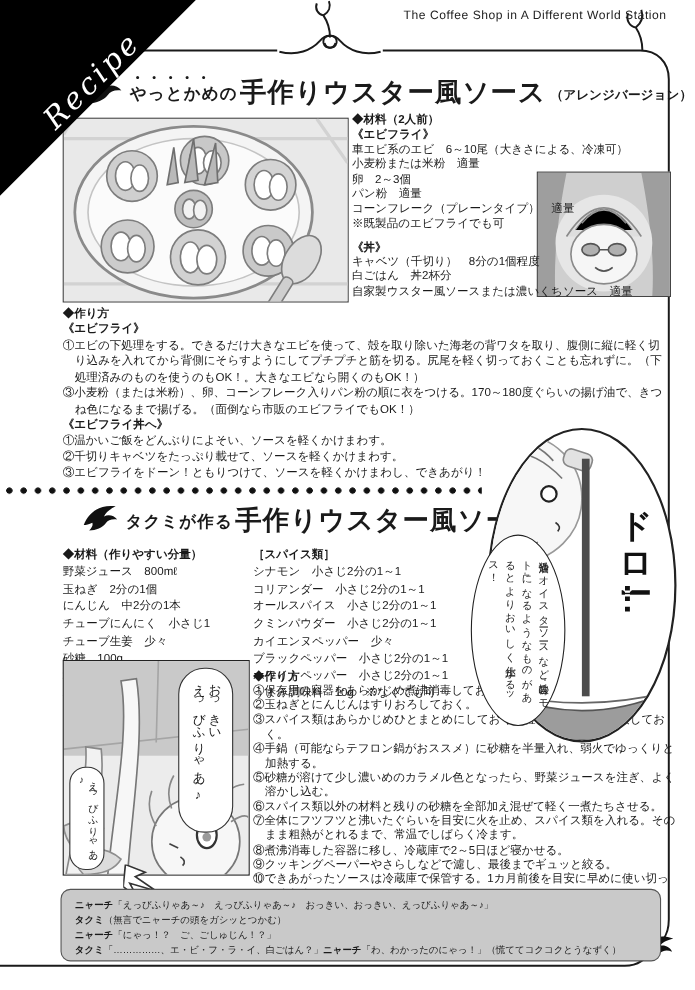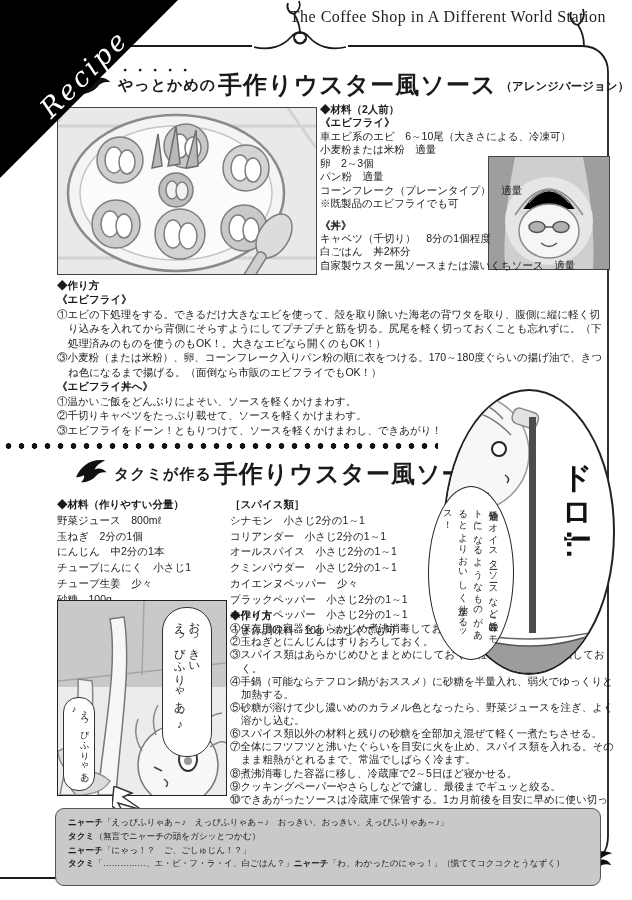--- a/index.html
+++ b/index.html
@@ -6,22 +6,22 @@
   .page{position:relative;width:632px;height:900px;background:#fff;overflow:hidden;
         font-family:"Liberation Sans",sans-serif;color:#1a1a1a;}
 
   
   .ribbon-tri{position:absolute;left:0;top:0;width:0;height:0;
     border-top:178px solid #000;border-right:178px solid transparent;z-index:6;}
   .ribbon-text{position:absolute;left:-4px;top:58px;width:176px;text-align:center;
     transform:rotate(-45deg);color:#fff;font-family:"DejaVu Serif",serif;font-style:italic;
     font-size:27px;letter-spacing:3px;z-index:7;}
 
-  .header-title{position:absolute;top:8px;right:26px;font-family:Liberation Serif, serif;
-    font-size:16px;letter-spacing:0.5px;color:#222;}
+  .header-title{position:absolute;top:8px;right:26px;font-family:Liberation Sans, sans-serif;
+    font-size:11px;letter-spacing:0.5px;color:#222;}
 
   .frame{position:absolute;left:0;top:0;z-index:0;pointer-events:none;}
 
   
   .title-row{position:absolute;display:flex;align-items:flex-end;z-index:2;}
   .bird{flex:none;}
   .tp{display:inline-flex;flex-direction:column;margin:0 2px 3px 6px;}
   .tp .dots{font-size:14px;line-height:7px;height:9px;letter-spacing:1px;font-weight:bold;}
   .tp .txt{font-size:15px;font-weight:bold;letter-spacing:1px;}
   .title-main{font-size:24px;font-weight:bold;letter-spacing:1px;line-height:1;margin-bottom:1px;}
@@ -59,21 +59,21 @@
   .catpanel{position:absolute;left:57px;top:600px;width:168px;height:194px;
     border:1.5px solid #222;background:#e6e6e6;overflow:hidden;z-index:1;}
   .bub{position:absolute;background:#fff;border:1.5px solid #333;
     display:flex;align-items:flex-start;justify-content:center;z-index:2;}
   .bub .vtext{writing-mode:vertical-rl;padding-top:6px;}
   .bub-large{right:14px;top:6px;width:48px;height:148px;border-radius:24px;font-size:11.5px;line-height:1.25;}
   .bub-small{left:5px;top:96px;width:30px;height:92px;border-radius:15px;font-size:9px;line-height:1.2;}
   .flash{position:absolute;left:112px;top:786px;z-index:4;}
 
   
-  .dlgbox{position:absolute;left:55px;top:808px;width:546px;height:78px;box-sizing:border-box;
+  .dlgbox{position:absolute;left:55px;top:808px;width:546px;height:66px;box-sizing:border-box;
     background:#c9c9c9;border:1.2px solid #555;border-radius:9px;padding:7px 12px;
     font-size:8.6px;line-height:1.6;z-index:5;}
   .dlgbox .sp{font-weight:bold;}
 </style>
 </head>
 <body>
 
 <div class="page">
 
   <svg class="frame" width="632" height="900" viewBox="0 0 632 900">

